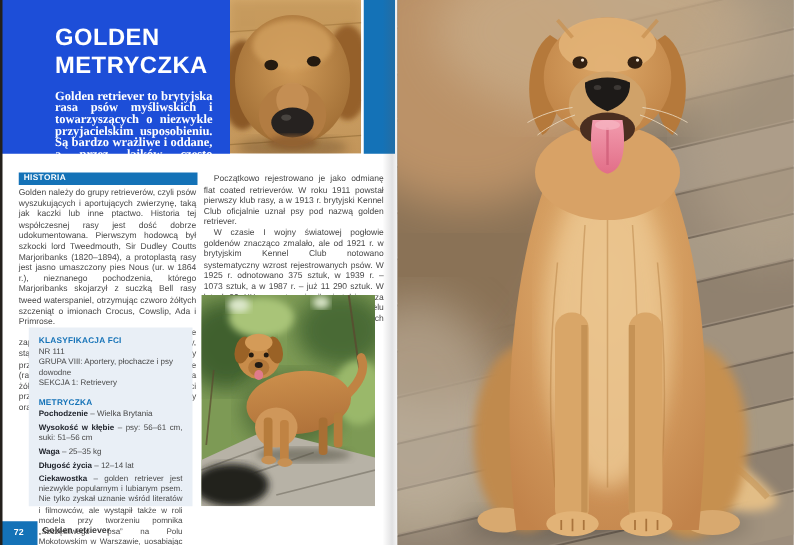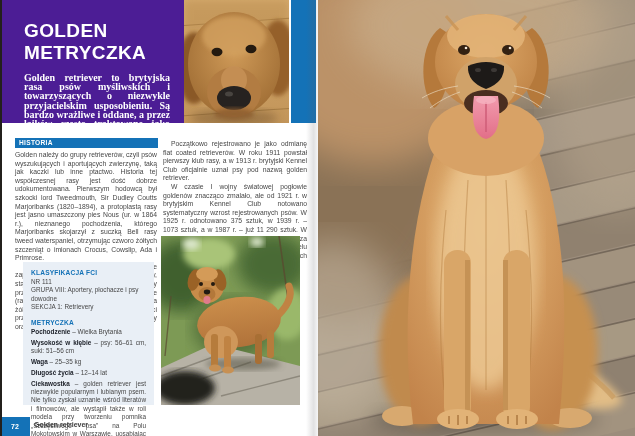--- a/index.html
+++ b/index.html
@@ -11,22 +11,22 @@
   .spread{position:relative;width:635px;height:436px;background:#ffffff;}
 
   
   .scan-edge-left{position:absolute;left:0;top:0;width:2px;height:436px;background:#23201c;z-index:40;}
 
   
   .page-left{position:absolute;left:0;top:0;width:318px;height:436px;background:#ffffff;}
 
   .title-box{
     position:absolute;left:0;top:0;width:184px;height:123px;
-    background:#4c1d95;color:#ffffff;box-sizing:border-box;
-    padding:20px 14px 0 24px;
+    background:#1d4ed8;color:#ffffff;box-sizing:border-box;
+    padding:20px 14px 0 44px;
   }
   .title-box h1{
     margin:0;font-size:19px;line-height:22px;font-weight:700;
     letter-spacing:.4px;color:#ffffff;
   }
   .title-box h1 span{display:block;}
   .intro{
     margin:9px 0 0 0;font-size:10px;line-height:9.2px;font-weight:700;
     text-align:justify;color:#ffffff;font-family:Liberation Serif, serif;
   }

